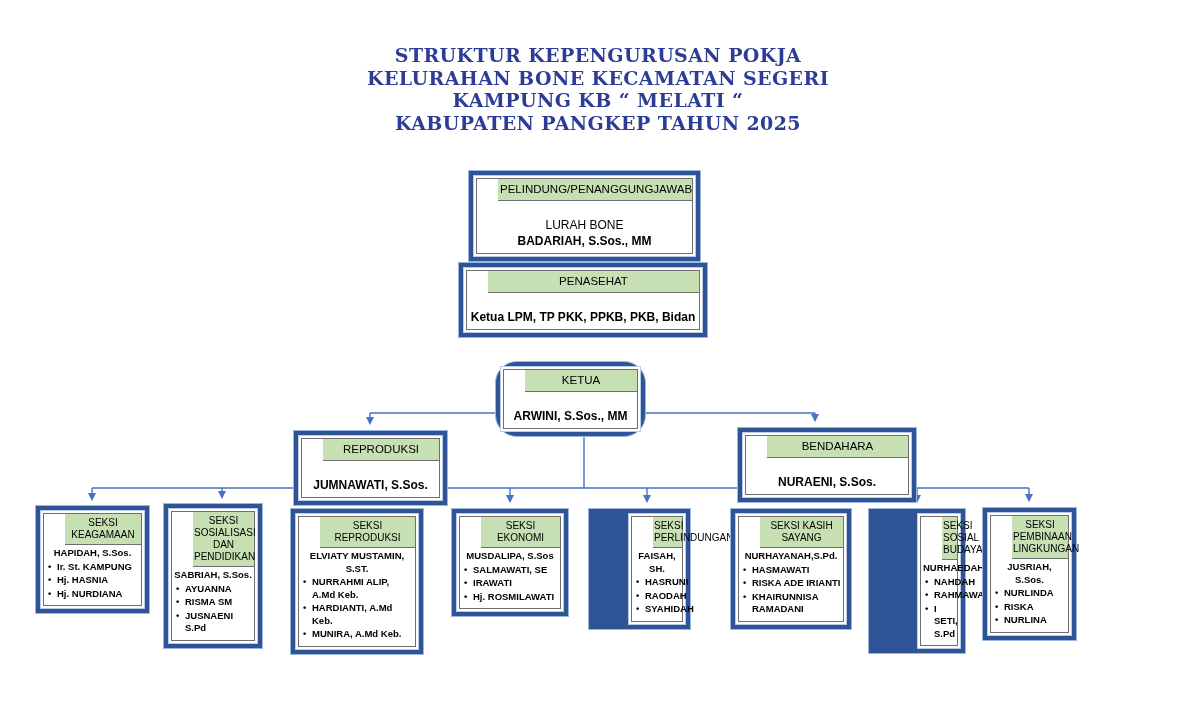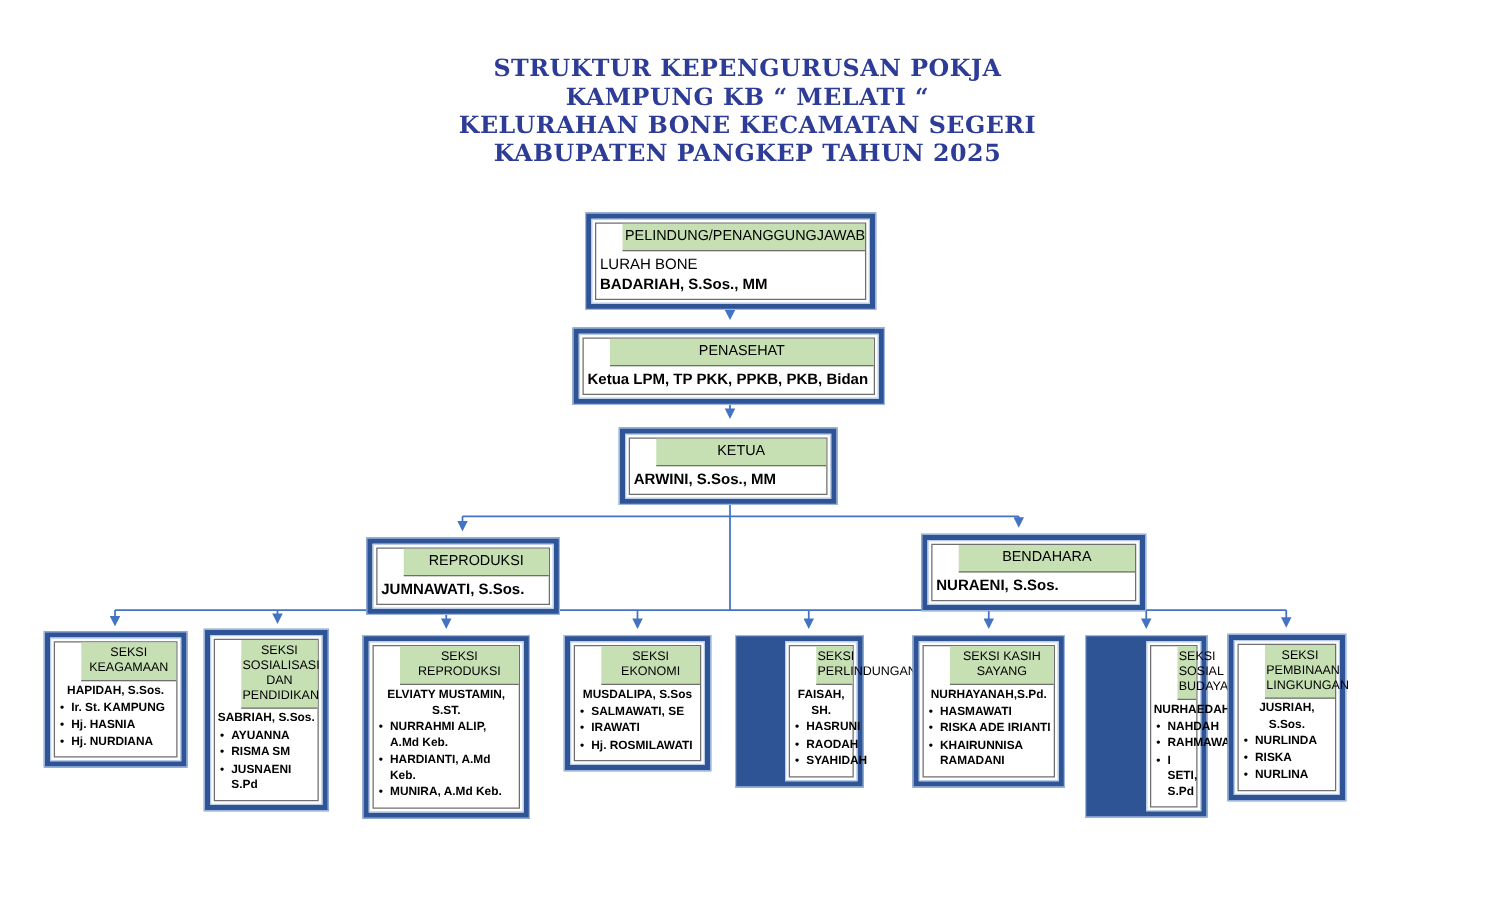--- a/index.html
+++ b/index.html
@@ -26,43 +26,43 @@
   }
   .obox .inner{
     background:#ffffff;border:1px solid #b9cbe7;padding:2px;height:calc(100% - 6px);
   }
   .obox .content{border:1px solid #6f6f6f;background:#fff;}
   .hdr{
     background:#c6e0b4;border-bottom:1px solid #6f6f6f;
     text-align:center;color:#000;font-size:11.5px;line-height:13px;
     padding:4px 2px;font-weight:400;margin-left:21px;
   }
-  .bodyarea{padding:2px 3px 4px 3px;text-align:left;color:#000;}
+  .bodyarea{padding:16px 3px 4px 3px;text-align:center;color:#000;}
 
   
   .mainbox .bodyarea{font-size:12px;line-height:16px;font-weight:bold;}
   .mainbox .subline{font-weight:400;}
 
   
   .seksi .hdr{font-size:10px;line-height:12px;padding:3px 1px;}
   .seksi .bodyarea{font-size:9.5px;line-height:12.5px;font-weight:bold;text-align:left;padding:2px 2px 4px 2px;}
   .seksi .leader{text-align:center;margin-bottom:1px;}
   .seksi .member{display:flex;align-items:flex-start;margin:0 0 1px 2px;}
   .seksi .blt{width:9px;flex:0 0 9px;text-align:left;}
   .seksi .mtxt{flex:1;}
 </style>
 </head>
 <body>
 
 <div class="stage">
 
   <div class="title">
     <div>STRUKTUR KEPENGURUSAN POKJA</div>
+    <div>KELURAHAN BONE KECAMATAN SEGERI</div>
     <div>KAMPUNG KB “ MELATI “</div>
-    <div>KELURAHAN BONE KECAMATAN SEGERI</div>
     <div>KABUPATEN PANGKEP TAHUN 2025</div>
   </div>
 
   <svg class="connectors" viewBox="0 0 1200 727" xmlns="http://www.w3.org/2000/svg">
     <defs>
       <marker id="arr" viewBox="0 0 10 10" refX="7.5" refY="5" markerWidth="6" markerHeight="6" orient="auto-start-reverse">
         <path d="M0,0 L10,5 L0,10 z" fill="#4472c4"></path>
       </marker>
     </defs>
     <g stroke="#4472c4" stroke-width="1.4" fill="none">
@@ -100,21 +100,21 @@
     <div class="inner">
       <div class="content">
         <div class="hdr">PENASEHAT</div>
         <div class="bodyarea">
           <div>Ketua LPM, TP PKK, PPKB, PKB, Bidan</div>
         </div>
       </div>
     </div>
   </div>
 
-  <div class="obox mainbox" style="left:495px;top:342px;width:175px;">
+  <div class="obox mainbox" style="left:495px;top:361px;width:151px;border-radius:22px;">
     <div class="inner">
       <div class="content">
         <div class="hdr">KETUA</div>
         <div class="bodyarea">
           <div>ARWINI, S.Sos., MM</div>
         </div>
       </div>
     </div>
   </div>
 

